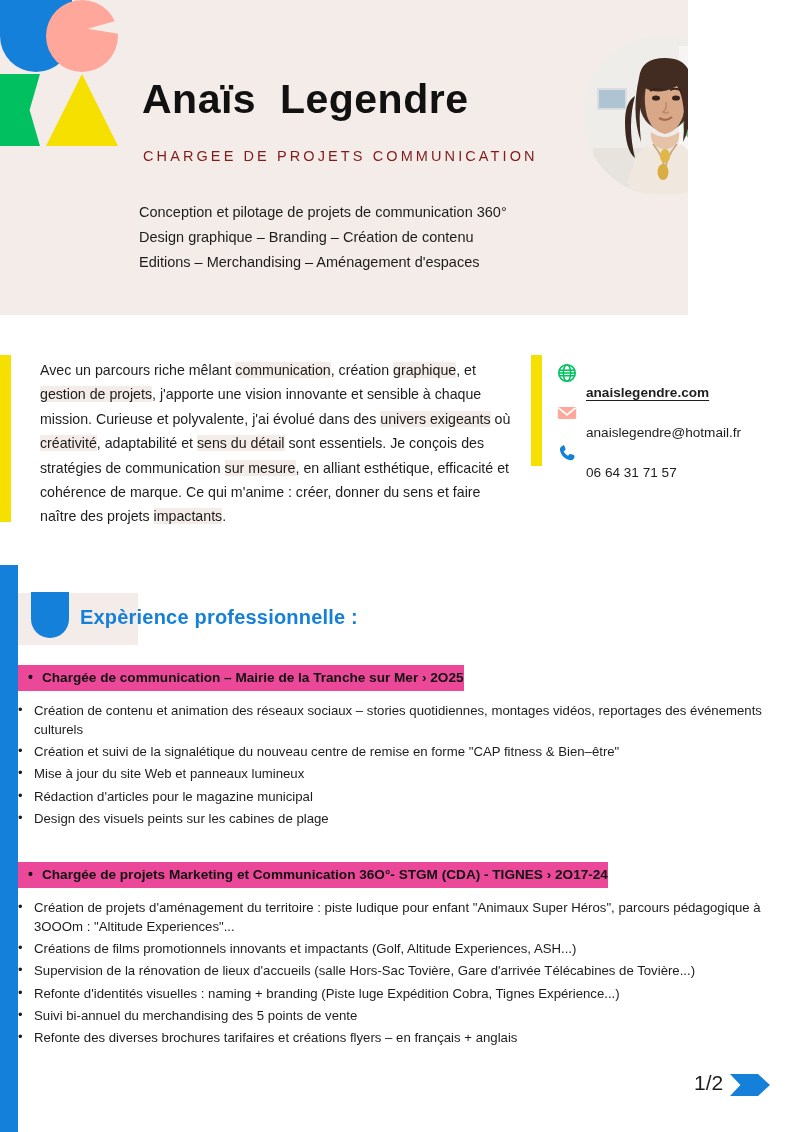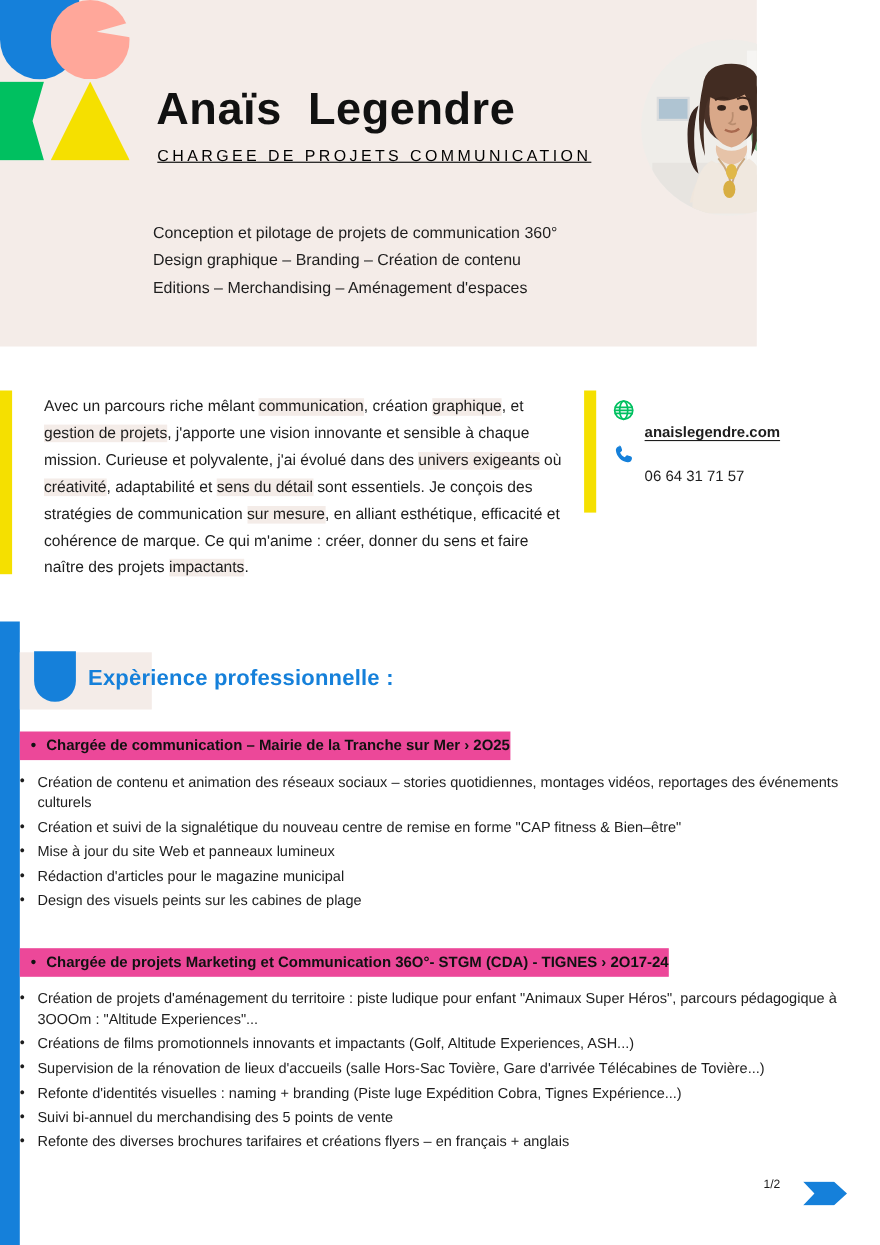--- a/index.html
+++ b/index.html
@@ -66,26 +66,25 @@
 
   .name {
     position: absolute; left: 142px; top: 76px;
     font-size: 41px;
     font-weight: 700;
     letter-spacing: 0.5px;
     color: #111111;
     white-space: pre;
   }
   .role {
-    position: absolute; left: 143px; top: 134px;
+    position: absolute; left: 143px; top: 148px;
     font-size: 14.5px;
     letter-spacing: 3.1px;
-    color: #000000;
+    color: #7f1d1d;
     white-space: nowrap;
-    text-decoration: underline;
   }
   .tagline {
     position: absolute; left: 139px; top: 200px;
     font-size: 14.5px;
     line-height: 25px;
     color: #1d1d1d;
   }
   .tagline div { white-space: nowrap; }
 
   .photo {
@@ -202,21 +201,21 @@
   .job-bullets li::before {
     content: "•";
     position: absolute;
     left: 0; top: -1px;
     font-size: 13px;
   }
 
   
   .pager {
     position: absolute; left: 694px; top: 1071px;
-    font-size: 11px;
+    font-size: 21px;
     color: #1d1d1d;
   }
   .pager-arrow {
     position: absolute; left: 730px; top: 1074px;
     width: 40px; height: 22px;
     background: #1580DA;
     clip-path: polygon(0% 0%, 70% 0%, 100% 50%, 70% 100%, 0% 100%, 26% 50%);
   }
 </style>
 </head>
@@ -283,20 +282,29 @@
         <circle cx="12" cy="12" r="9"></circle>
         <ellipse cx="12" cy="12" rx="4" ry="9"></ellipse>
         <line x1="3" y1="9" x2="21" y2="9"></line>
         <line x1="3" y1="15" x2="21" y2="15"></line>
         <line x1="3" y1="12" x2="21" y2="12"></line>
       </svg>
     </span>
     <span class="contact-txt link">anaislegendre.com</span>
   </div>
 
+  <div class="contact-row">
+    <span class="contact-ico">
+      <svg width="22" height="22" viewBox="0 0 24 24">
+        <rect x="2" y="5.5" width="20" height="13" rx="1.5" fill="#FFA79A"></rect>
+        <path d="M2.6 6.4 L12 14 L21.4 6.4" fill="none" stroke="#ffffff" stroke-width="2"></path>
+      </svg>
+    </span>
+    <span class="contact-txt">anaislegendre@hotmail.fr</span>
+  </div>
 
   <div class="contact-row">
     <span class="contact-ico">
       <svg width="22" height="22" viewBox="0 0 24 24">
         <path d="M7.5 3.2c1.1 0 1.7.6 2 1.6l.8 2.5c.3.9 0 1.5-.7 2l-1.2.9c.9 2.2 2.6 3.9 4.8 4.8l.9-1.2c.5-.7 1.1-1 2-.7l2.5.8c1 .3 1.6.9 1.6 2 0 2.4-2 4.3-4.4 4-6-.8-10.7-5.5-11.5-11.5-.3-2.4 1.6-4.4 4-4.4z" fill="#1580DA"></path>
       </svg>
     </span>
     <span class="contact-txt">06 64 31 71 57</span>
   </div>
 </div>

